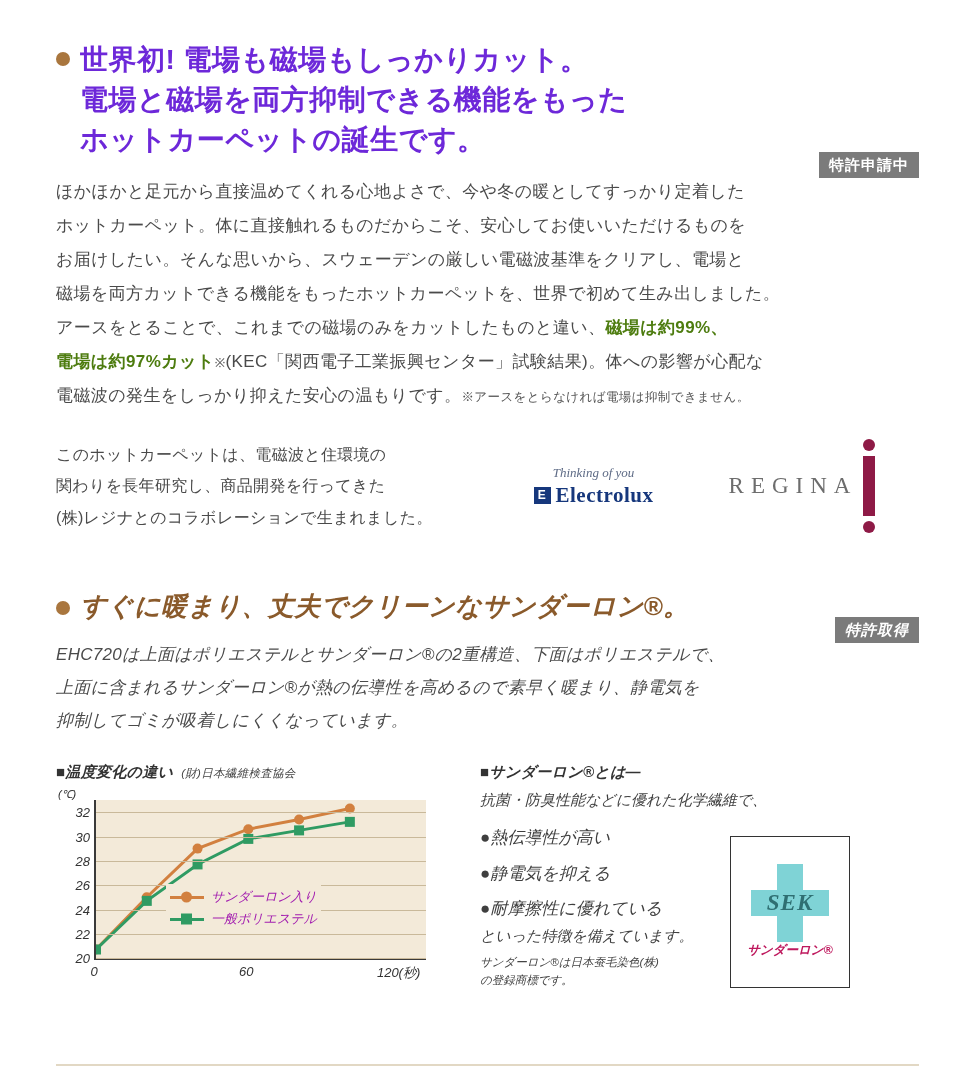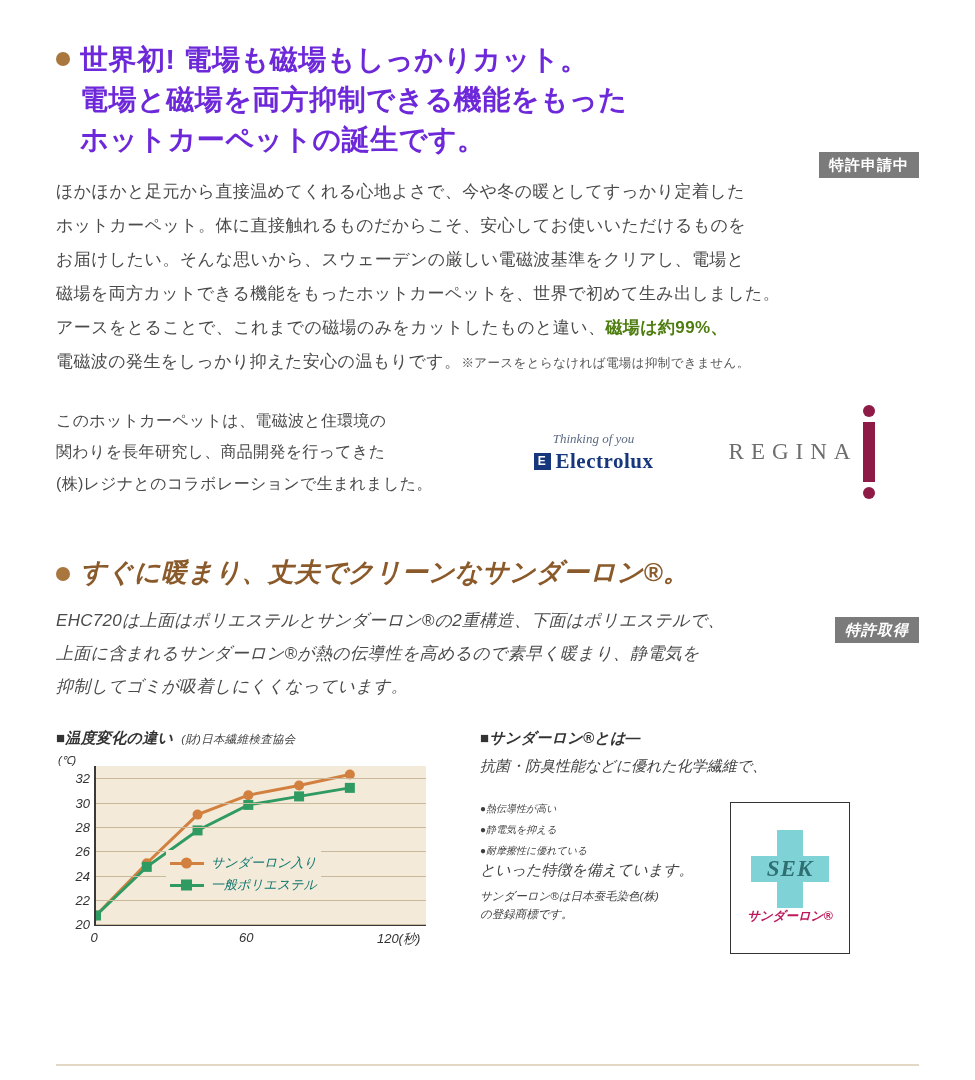--- a/index.html
+++ b/index.html
@@ -244,21 +244,21 @@
     font-size: 13px;
     color: #333;
     transform: translateX(-50%);
   }
   .legend {
     position: absolute;
     left: 110px; top: 96px;
     background: #f3ead9;
     font-size: 13px;
     line-height: 1.7;
-    color: #0f766e;
+    color: #a21caf;
     padding: 2px 4px;
   }
   .legend-row { display: flex; align-items: center; gap: 7px; white-space: nowrap; }
   .lg-line { width: 34px; height: 3px; position: relative; }
   .lg-line.orange { background: #d2803f; }
   .lg-line.green { background: #2f9b63; }
   .lg-mark {
     position: absolute; left: 11px; top: 50%;
     transform: translateY(-50%);
   }
@@ -266,22 +266,22 @@
   .lg-mark.square { width: 11px; height: 11px; background: #2f9b63; }
 
   
   .right-intro {
     font-size: 15px;
     color: #3f3f3f;
     line-height: 1.85;
     margin-top: 4px;
   }
   .feature-list {
-    margin-top: 18px;
-    font-size: 10px;
+    margin-top: 6px;
+    font-size: 17px;
     color: #3f3f3f;
     line-height: 2.1;
   }
   .feature-list div { white-space: nowrap; }
   .closing {
     font-size: 15px;
     color: #3f3f3f;
     margin-top: 0;
   }
   .fineprint {
@@ -351,20 +351,23 @@
 
   <div class="badge" id="badge-patent-pending">特許申請中</div>
 
   <div class="body-para">
     <div>ほかほかと足元から直接温めてくれる心地よさで、今や冬の暖としてすっかり定着した</div>
     <div>ホットカーペット。体に直接触れるものだからこそ、安心してお使いいただけるものを</div>
     <div>お届けしたい。そんな思いから、スウェーデンの厳しい電磁波基準をクリアし、電場と</div>
     <div>磁場を両方カットできる機能をもったホットカーペットを、世界で初めて生み出しました。</div>
     <div>
       <span>アースをとることで、これまでの磁場のみをカットしたものと違い、</span><b>磁場は約99%、</b>
+    </div>
+    <div>
+      <b>電場は約97%カット</b><span class="note-small">※</span><span>(KEC「関西電子工業振興センター」試験結果)。体への影響が心配な</span>
     </div>
     <div>
       <span>電磁波の発生をしっかり抑えた安心の温もりです。</span><span class="note-small">※アースをとらなければ電場は抑制できません。</span>
     </div>
   </div>
 
   <div class="collab">
     <div class="collab-text">
       <div>このホットカーペットは、電磁波と住環境の</div>
       <div>関わりを長年研究し、商品開発を行ってきた</div>

